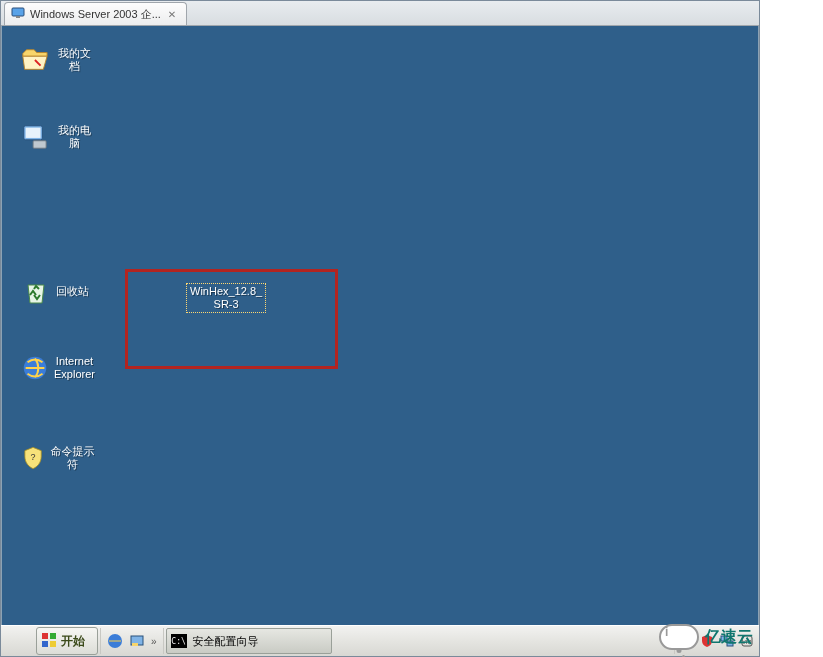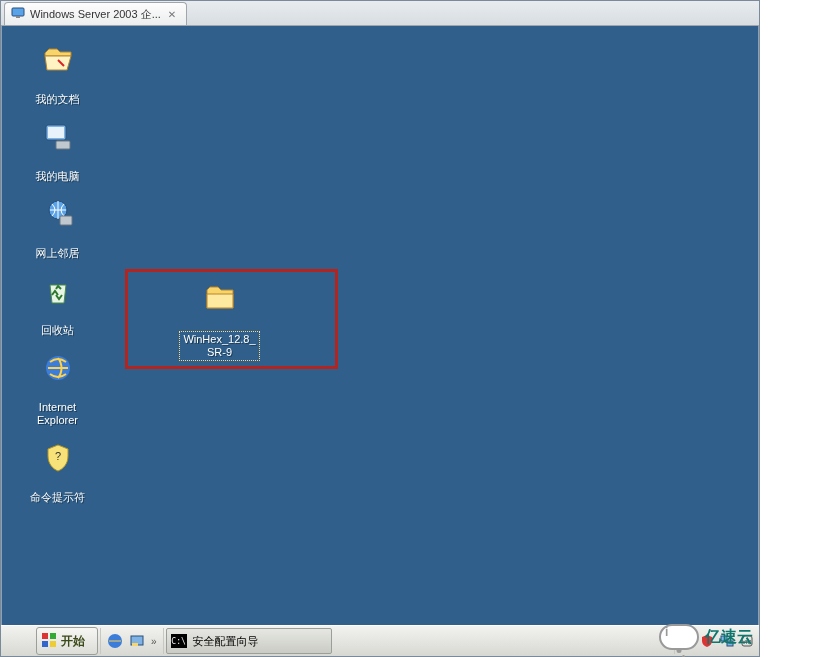--- a/index.html
+++ b/index.html
@@ -6,21 +6,21 @@
 .app{width:760px;height:657px;border:1px solid #7a8a9a;box-sizing:border-box;position:relative;display:flex;flex-direction:column;}
 
 
 .tabstrip{height:24px;background:linear-gradient(#e8ecef,#d8dde1);border-bottom:1px solid #a0a6ac;display:flex;align-items:flex-end;}
 .tab{height:22px;margin-left:3px;padding:0 8px 0 6px;display:flex;align-items:center;gap:5px;border:1px solid #a0a6ac;border-bottom:none;border-radius:4px 4px 0 0;background:linear-gradient(#fdfdfd,#ecedee);color:#333;font-size:11px;}
 .tab .close{font-size:10px;color:#777;padding:0 2px;}
 
 
 .desktop{flex:1;background:#2f5f8a;position:relative;border:1px solid #8ca2b4;border-top:none;border-bottom:none;}
 
-.icon{width:75px;position:absolute;display:flex;flex-direction:column;align-items:center;text-align:center;gap:17px;cursor:pointer;}
+.icon{width:75px;position:absolute;display:flex;flex-direction:row;align-items:center;text-align:center;gap:4px;cursor:pointer;}
 .icon .label{font-size:11px;line-height:13px;text-shadow:1px 1px 0 rgba(0,0,0,.4);}
 .icon.selected .label{border:1px dotted #ffd870;padding:1px 3px;}
 .icon svg{width:32px;height:32px;}
 
 .hl-box{position:absolute;left:123px;top:243px;width:207px;height:94px;border:3px solid #b32420;}
 
 .taskbar{height:30px;background:linear-gradient(#f2f2f0,#e6e6e2 45%,#d8d8d3);border-top:1px solid #fff;display:flex;align-items:center;color:#000;padding-left:33px;}
 .startbtn{height:26px;margin:0 2px;padding:0 12px 0 4px;display:flex;align-items:center;gap:4px;border:1px solid #9aa099;border-radius:3px;background:linear-gradient(#f6f6f3,#dcddd7);font-weight:bold;color:#3b4a1a;font-size:12px;}
 .ql{display:flex;align-items:center;gap:2px;padding:0 4px;border-left:1px solid #c8c8c3;border-right:1px solid #c8c8c3;height:26px;}
 .ql .qbtn{width:20px;height:20px;display:flex;align-items:center;justify-content:center;}
@@ -69,28 +69,20 @@
 
     <div class="icon" style="left:18px;top:95px">
       <svg viewBox="0 0 32 32">
           <rect x="4" y="4" width="20" height="15" rx="2" fill="#7fb3e6" stroke="#28507a"></rect>
           <rect x="6" y="6" width="16" height="11" fill="#e8f2fb"></rect>
           <rect x="14" y="20" width="14" height="8" rx="1" fill="#bfc8cf" stroke="#6b7680"></rect>
         </svg>
       <span class="label">我的电脑</span>
     </div>
 
-    <div class="icon" style="left:18px;top:172px">
-      <svg viewBox="0 0 32 32">
-          <circle cx="16" cy="12" r="9" fill="#5aa3e8" stroke="#28507a"></circle>
-          <path d="M8 12h16M16 3v18M10 6q6 6 0 12M22 6q-6 6 0 12" stroke="#fff" fill="none"></path>
-          <rect x="18" y="18" width="12" height="9" rx="1" fill="#bfc8cf" stroke="#6b7680"></rect>
-        </svg>
-      <span class="label">网上邻居</span>
-    </div>
 
     <div class="icon" style="left:18px;top:249px">
       <svg viewBox="0 0 32 32">
           <path d="M8 10h16l-2 18H10z" fill="#e6f5e6" stroke="#4a8a4a"></path>
           <path d="M10 20l3-4 3 4M14 14l2-3 3 3M20 20l-3 4-3-4" stroke="#2d7a2d" fill="none" stroke-width="2"></path>
         </svg>
       <span class="label">回收站</span>
     </div>
 
     <div class="icon" style="left:18px;top:326px">
@@ -109,21 +101,21 @@
         </svg>
       <span class="label">命令提示符</span>
     </div>
 
     <div class="icon selected" style="left:180px;top:256px">
       <svg viewBox="0 0 32 32">
           <path d="M3 8l3-3h8l3 3h12v18H3z" fill="#f7d56b" stroke="#b8852b"></path>
           <path d="M3 12h26v14H3z" fill="#fde9a0" stroke="#b8852b"></path>
         </svg>
       <span class="label" style="white-space:pre;">WinHex_12.8_
-SR-9</span>
+SR-3</span>
     </div>
 
     <div class="hl-box"></div>
   </div>
 
   <div class="taskbar">
     <div class="startbtn">
       <span>
         <svg width="16" height="16" viewBox="0 0 16 16">
             <rect x="1" y="1" width="6" height="6" fill="#d33"></rect>

